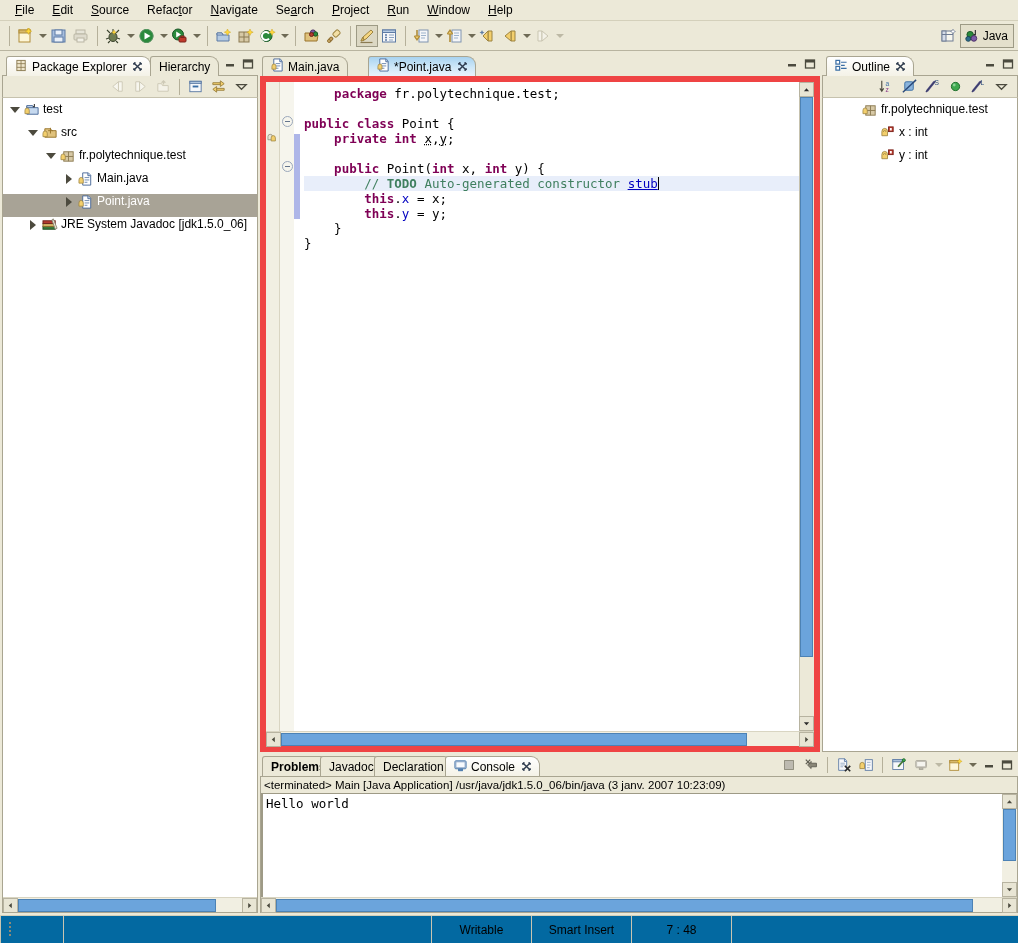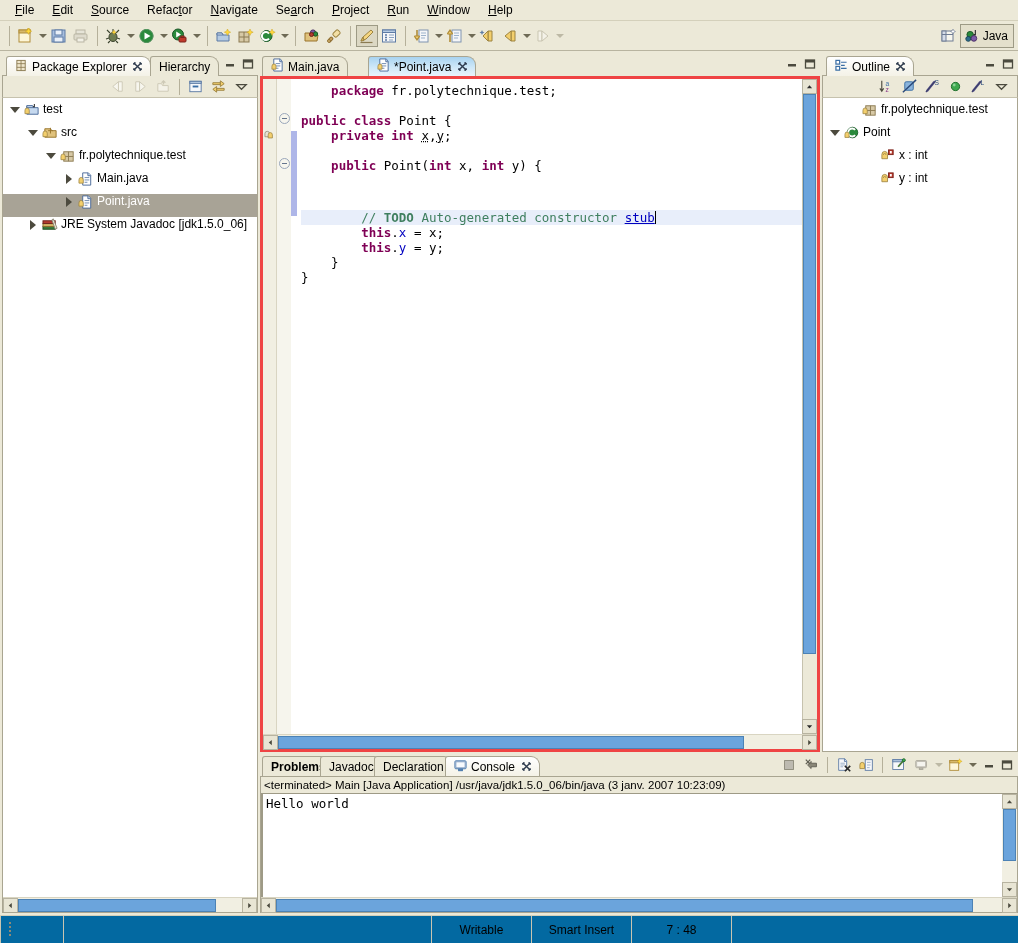--- a/index.html
+++ b/index.html
@@ -171,21 +171,21 @@
     display:flex;align-items:center;justify-content:center;cursor:default;
   }
   .sb-thumb-h { height:13px; background:#6ba4dc; border:1px solid #4c82b5; margin:0 0px; }
   .sb-thumb-v { width:13px; background:#6ba4dc; border:1px solid #4c82b5; }
   .sb-track-h { flex:1; height:13px; }
   .sb-track-v { flex:1; width:13px; }
   
   #editorArea { position:absolute; }
   #editorFrame {
     position:absolute; left:0; right:0; top:22px; bottom:0;
-    border:3px solid #ef4444; background:#fff;
+    border:6px solid #ef4444; background:#fff;
   }
   #codeWrap {
     position:absolute; left:0; top:0; right:15px; bottom:15px;
     display:flex; background:#fff; overflow:hidden;
   }
   #annRuler {
     width:14px; background:#f1efe2; border-right:1px solid #d9d5c2;
     position:relative; flex:0 0 14px;
   }
   #foldRuler {
@@ -195,21 +195,21 @@
     width:6px; background:#fff; position:relative; flex:0 0 6px;
   }
   #code {
     flex:1; position:relative;
     font-family:"DejaVu Sans Mono","Liberation Mono",monospace;
     font-size:12.5px; line-height:15px;
     padding:4px 0 0 4px; white-space:pre;
     background:#fff;
   }
   .cl { height:15px; position:relative; }
-  .cl.hl { background:#e8eefa;margin-top:37px; }
+  .cl.hl { background:#e8eefa; }
   .kw { color:#7f0055; font-weight:bold; }
   .cmt { color:#3f7f5f; }
   .cmt-todo { color:#3f7f5f; font-weight:bold; }
   .fld { color:#0000c0; }
   .link { color:#0000c0; text-decoration:underline; }
   .caret {
     display:inline-block; width:1px; height:13px;
     background:#000; vertical-align:-2px;
   }
   .fold-ico {
@@ -825,32 +825,20 @@
             <span class="twisty "></span>
             <span class="tree-ico">
               <svg width="16" height="16" viewBox="0 0 17 17">
                 <rect x="4" y="4" width="10" height="10" fill="#d7c9a6" stroke="#8b7b52"></rect>
                 <path d="M9 4 L9 14 M4 9 L14 9" stroke="#8b7b52"></path>
                 <path d="M1 9 a2.3 2.7 0 0 1 4.6 0 l0 3.4 l-4.6 0 z" fill="#f3cf6d" stroke="#9c8341" stroke-width=".8"></path>
               </svg>
             </span>
             <span class="tree-lbl">fr.polytechnique.test</span>
           </div>
-          <div class="tree-row" style="padding-left: 4px;">
-            <span class="twisty tw-open"></span>
-            <span class="tree-ico">
-              <svg width="16" height="16" viewBox="0 0 17 17">
-                <circle cx="9" cy="8" r="5.6" fill="#2a8a3c" stroke="#195626"></circle>
-                <path d="M11.8 5.3 A4.2 4.2 0 1 0 11.8 10.7" fill="none" stroke="#fff" stroke-width="2.1"></path>
-                <rect x="11" y="6.6" width="3.6" height="2.2" fill="#2a8a3c"></rect>
-                <path d="M1 10 a2.2 2.6 0 0 1 4.4 0 l0 3.2 l-4.4 0 z" fill="#f3cf6d" stroke="#9c8341" stroke-width=".8"></path>
-              </svg>
-            </span>
-            <span class="tree-lbl">Point</span>
-          </div>
           <div class="tree-row" style="padding-left: 40px;">
             <span class="twisty "></span>
             <span class="tree-ico">
               <svg width="16" height="16" viewBox="0 0 17 17">
                 <path d="M2 7 a3 3.4 0 0 1 6 0 l0 4.4 l-6 0 z" fill="#f3cf6d" stroke="#9c8341" stroke-width=".9"></path>
                 <path d="M3.6 7.4 a1.4 1.6 0 0 1 2.8 0" fill="none" stroke="#9c8341" stroke-width=".8"></path>
                 <rect x="9" y="2" width="5" height="5" fill="#c0392b" stroke="#7b241c"></rect>
                 <rect x="10.5" y="3.2" width="2" height="2.6" fill="#fff"></rect>
               </svg>
             </span>

